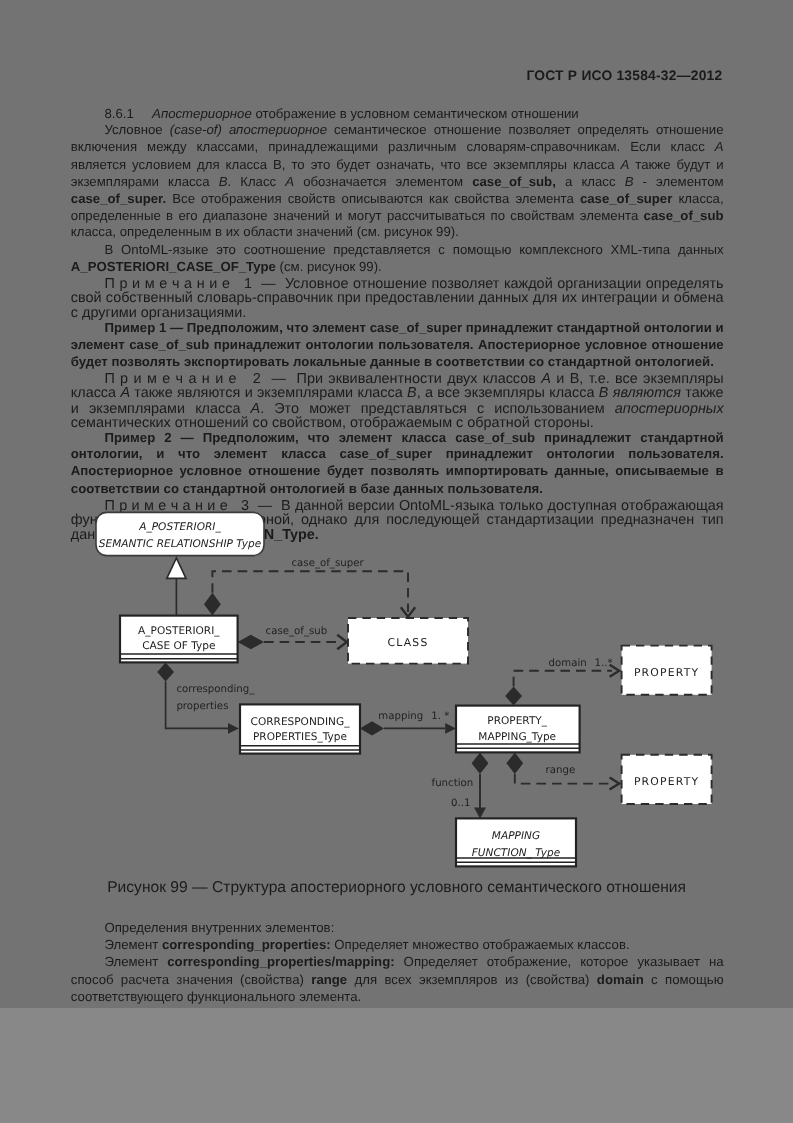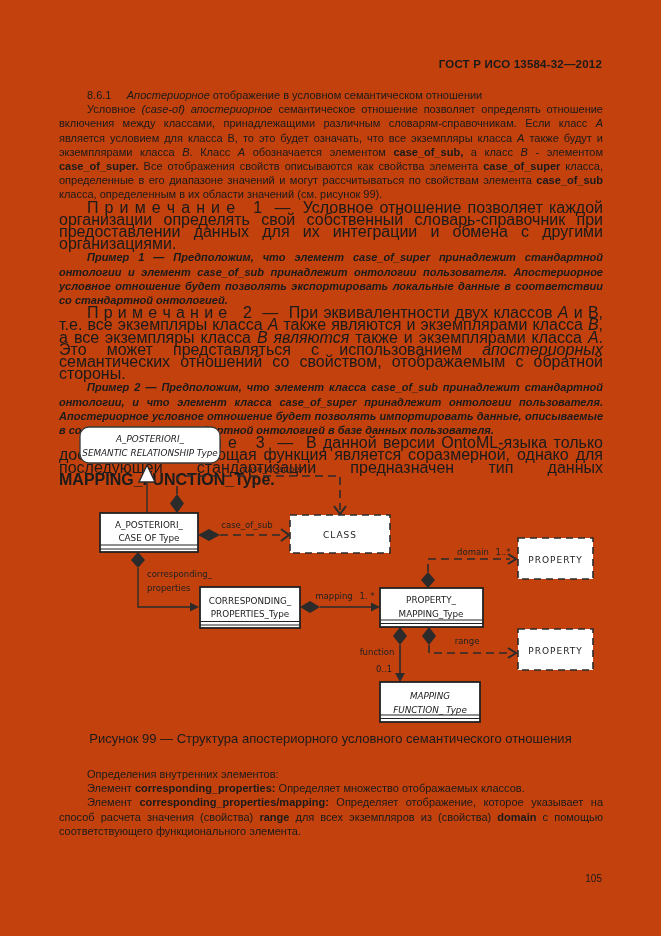--- a/index.html
+++ b/index.html
@@ -1,26 +1,26 @@
 <!DOCTYPE html>
 <html><head>
 <meta charset="utf-8">
 <style>
   html,body{margin:0;padding:0;background:#888;}
-  .page{position:relative;width:661px;height:936px;background:#c2410c;overflow:hidden;
+  .page{position:relative;width:661px;height:840px;background:#737373;overflow:hidden;
         font-family:"Liberation Sans",sans-serif;color:#1b1b1b;margin:0 auto;}
   .header{position:absolute;top:58px;right:59px;font-size:11.5px;font-weight:bold;
           letter-spacing:.2px;}
   .textcol{position:absolute;left:59px;width:544px;}
   #blocks-top{top:88px;}
   #blocks-bottom{top:767px;}
   .blk{margin:0;text-indent:28px;text-align:justify;font-size:11px;line-height:14.2px;}
   .blk.heading{text-align:left;}
-  .blk.note{font-size:16px;line-height:12.2px;}
-  .blk.example{font-weight:bold;font-style:italic;}
+  .blk.note{font-size:12px;line-height:12.2px;}
+  .blk.example{font-weight:bold;}
   .blk.defhead{text-align:left;}
   .blk.defhead span{}
   .b{font-weight:bold;}
   .i{font-style:italic;}
   .figure-svg{position:absolute;top:418px;left:0;width:661px;height:318px;}
   .figure-svg text{font-family:"DejaVu Sans",sans-serif;font-size:8.8px;fill:#222;}
   .figure-svg text.lab{font-size:8.5px;}
   .figure-svg text.wide{letter-spacing:1px;font-size:9px;}
   .caption{position:absolute;top:731px;left:0;width:661px;text-align:center;font-size:13px;}
   .pagenum{position:absolute;top:873px;right:59px;font-size:10px;}
@@ -28,20 +28,21 @@
 </head>
 <body>
 
 <div class="page">
 
   <div class="header">ГОСТ Р ИСО 13584-32—2012</div>
 
   <div id="blocks-top" class="textcol">
       <p class="blk heading"><span>8.6.1 &nbsp;&nbsp;&nbsp; </span><span class="i">Апостериорное</span><span> отображение в условном семантическом отношении</span></p>
       <p class="blk body"><span>Условное </span><span class="i">(case-of) апостериорное</span><span> семантическое отношение позволяет определять отношение включения между классами, принадлежащими различным словарям-справочникам. Если класс </span><span class="i">А</span><span> является условием для класса В, то это будет означать, что все экземпляры класса </span><span class="i">А</span><span> также будут и экземплярами класса </span><span class="i">В</span><span>. Класс </span><span class="i">А</span><span> обозначается элементом </span><span class="b">case_of_sub,</span><span> а класс </span><span class="i">В</span><span> - элементом </span><span class="b">case_of_super.</span><span> Все отображения свойств описываются как свойства элемента </span><span class="b">case_of_super</span><span> класса, определенные в его диапазоне значений и могут рассчитываться по свойствам элемента </span><span class="b">case_of_sub</span><span> класса, определенным в их области значений (см. рисунок 99).</span></p>
+      <p class="blk body"><span>В OntoML-языке это соотношение представляется с помощью комплексного XML-типа данных </span><span class="b">A_POSTERIORI_CASE_OF_Type</span><span> (см. рисунок 99).</span></p>
       <p class="blk note"><span>П р и м е ч а н и е &nbsp; 1 &nbsp;—&nbsp; Условное отношение позволяет каждой организации определять свой собственный словарь-справочник при предоставлении данных для их интеграции и обмена с другими организациями.</span></p>
       <p class="blk example"><span>Пример 1 — Предположим, что элемент case_of_super принадлежит стандартной онтологии и элемент case_of_sub принадлежит онтологии пользователя. Апостериорное условное отношение будет позволять экспортировать локальные данные в соответствии со стандартной онтологией.</span></p>
       <p class="blk note"><span>П р и м е ч а н и е &nbsp; 2 &nbsp;—&nbsp; При эквивалентности двух классов </span><span class="i">А</span><span> и В, т.е. все экземпляры класса </span><span class="i">А</span><span> также являются и экземплярами класса </span><span class="i">В</span><span>, а все экземпляры класса </span><span class="i">В являются</span><span> также и экземплярами класса </span><span class="i">А</span><span>. Это может представляться с использованием </span><span class="i">апостериорных</span><span> семантических отношений со свойством, отображаемым с обратной стороны.</span></p>
       <p class="blk example"><span>Пример 2 — Предположим, что элемент класса case_of_sub принадлежит стандартной онтологии, и что элемент класса case_of_super принадлежит онтологии пользователя. Апостериорное условное отношение будет позволять импортировать данные, описываемые в соответствии со стандартной онтологией в базе данных пользователя.</span></p>
       <p class="blk note"><span>П р и м е ч а н и е &nbsp; 3 &nbsp;—&nbsp; В данной версии OntoML-языка только доступная отображающая функция является соразмерной, однако для последующей стандартизации предназначен тип данных </span><span class="b">MAPPING_FUNCTION_Type.</span></p>
     </div>
 
   <svg class="figure-svg" viewBox="0 0 661 318">
 
     <g>

